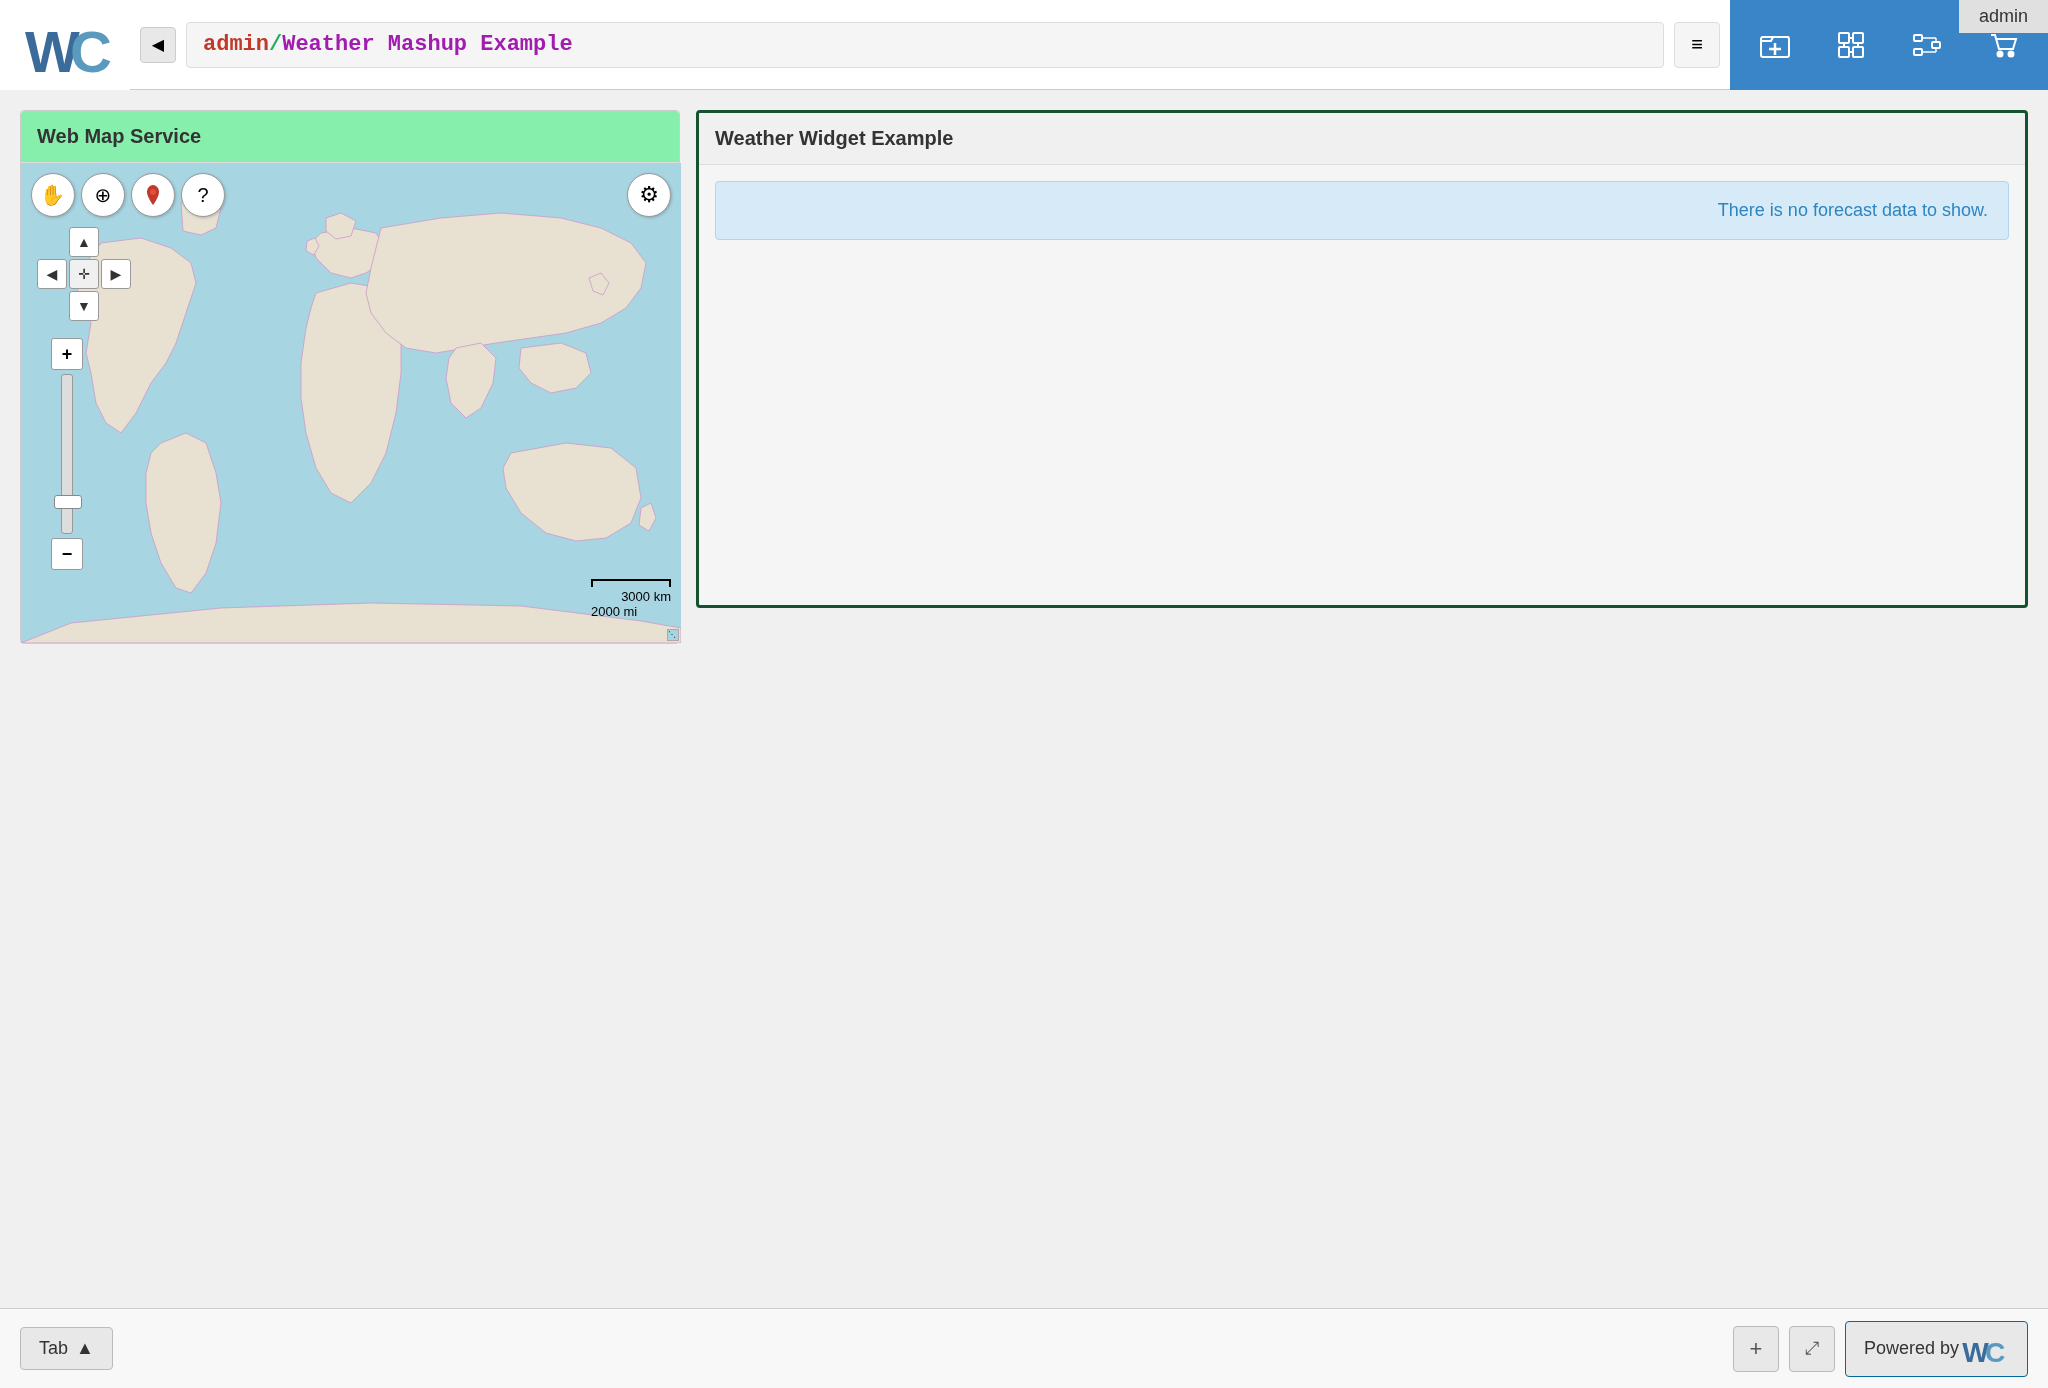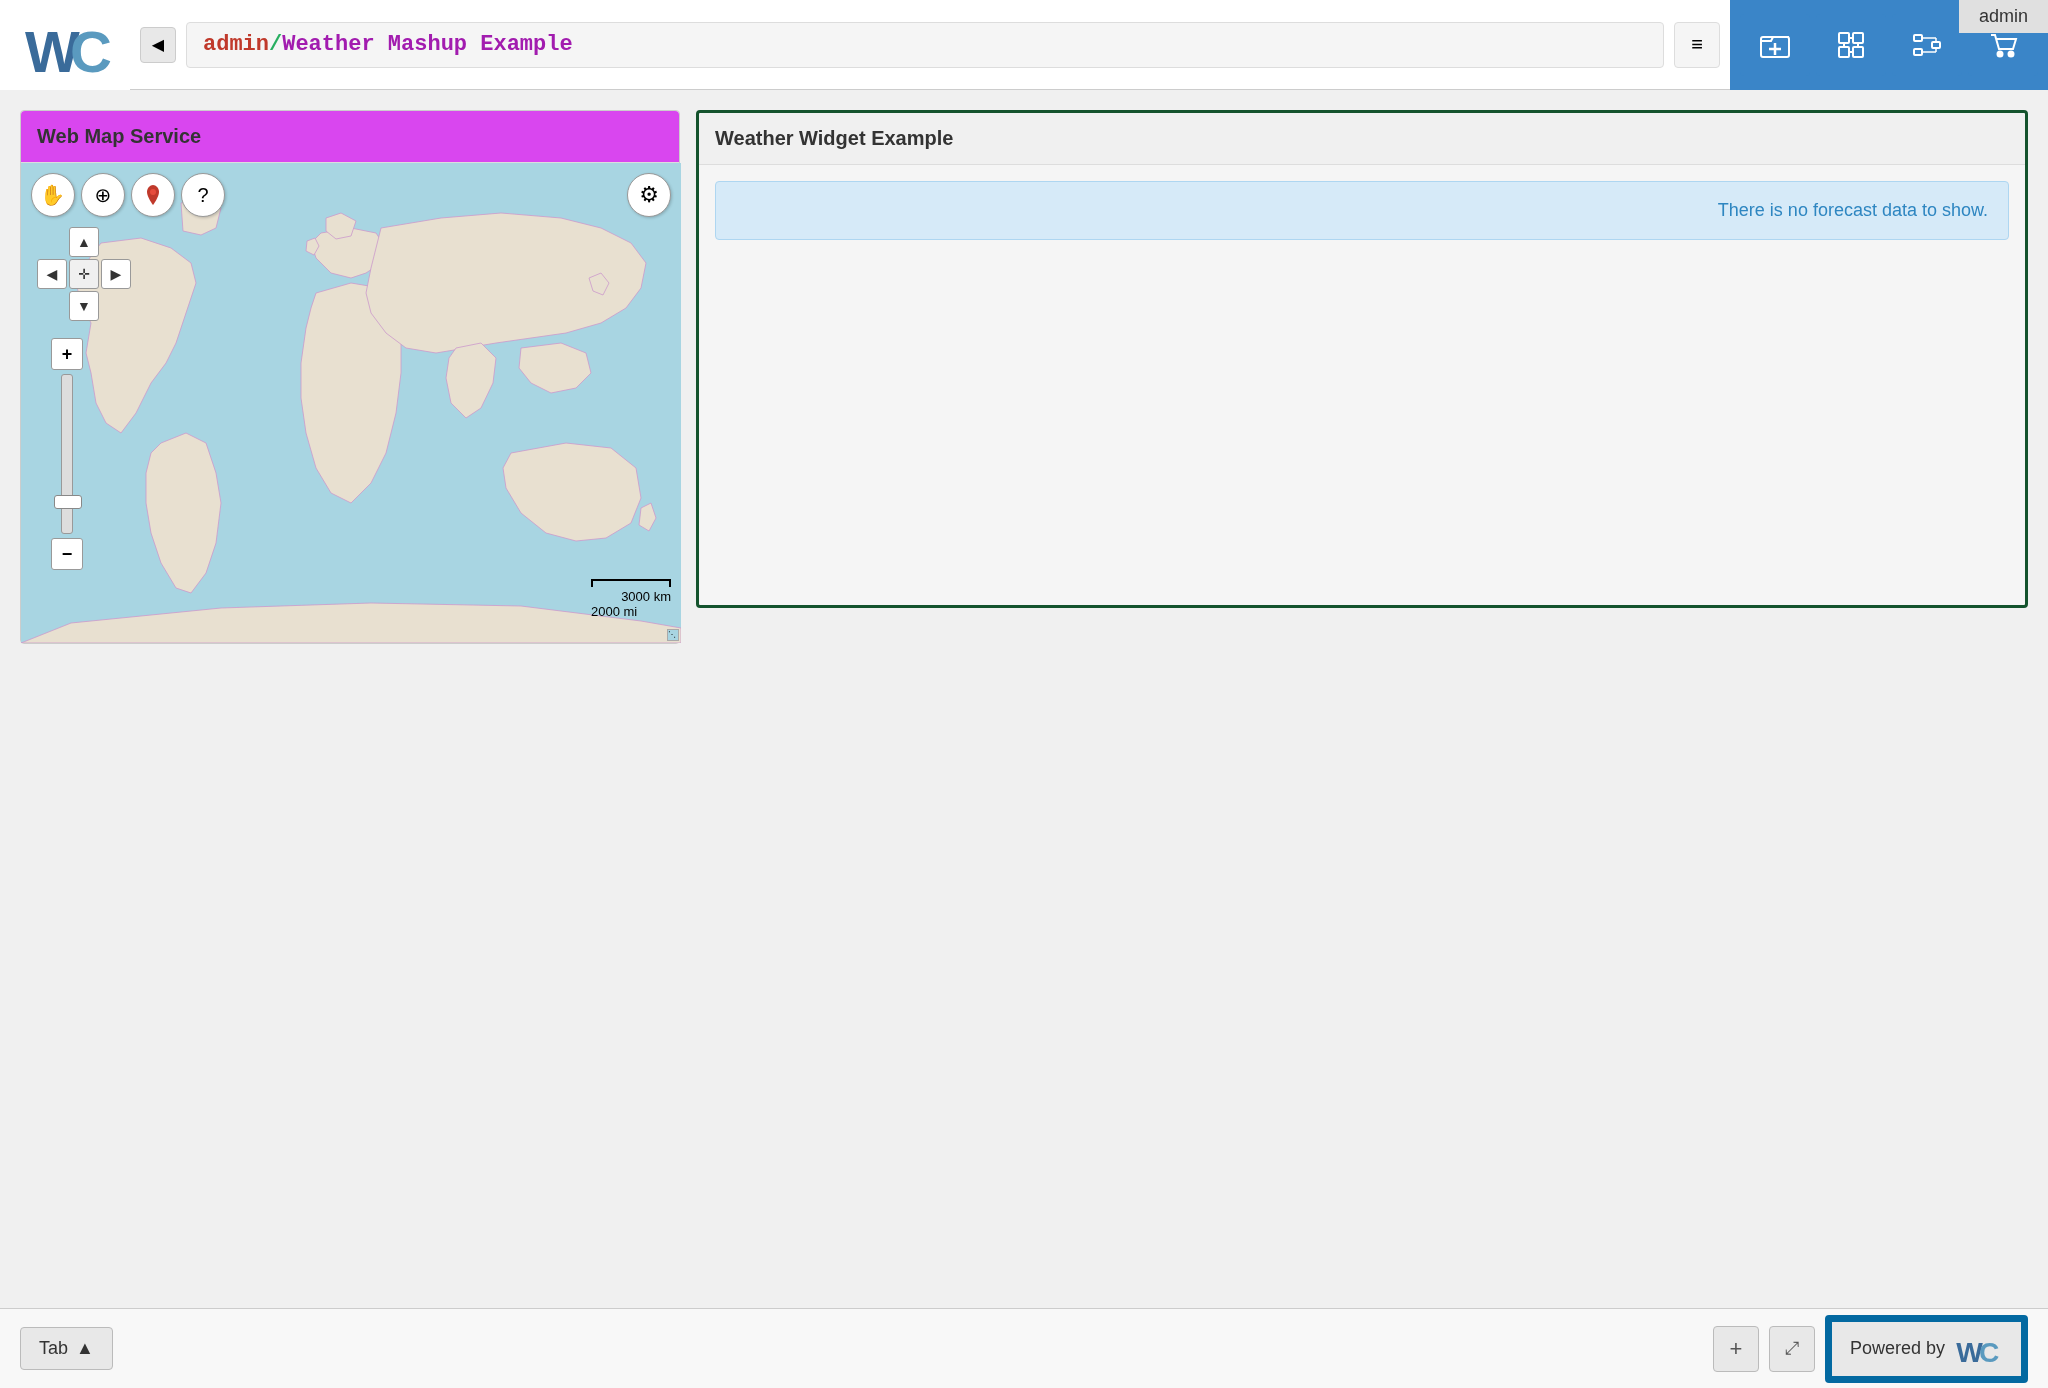--- a/index.html
+++ b/index.html
@@ -143,21 +143,21 @@
       border-radius: 4px;
       flex-shrink: 0;
     }
 
     #wms-title {
       padding: 14px 16px;
       font-size: 20px;
       font-weight: bold;
       color: #333;
       border-bottom: 1px solid #ddd;
-      background: #d946ef;
+      background: #86efac;
       border-radius: 4px 4px 0 0;
     }
 
     #wms-map-container {
       position: relative;
       width: 660px;
       height: 480px;
       background: #a8d5e2;
       overflow: hidden;
     }
@@ -413,23 +413,23 @@
       align-items: center;
       justify-content: center;
       cursor: pointer;
       font-size: 18px;
       color: #555;
     }
 
     #powered-by {
       display: flex;
       align-items: center;
-      gap: 8px;
+      gap: 0;
       background: #e8e8e8;
-      border: 7px solid #0369a1;
+      border: 1px solid #0369a1;
       border-radius: 4px;
       padding: 10px 18px;
       font-size: 18px;
       color: #333;
     }
   </style>
 </head>
 <body>
 
 <div id="admin-badge">

